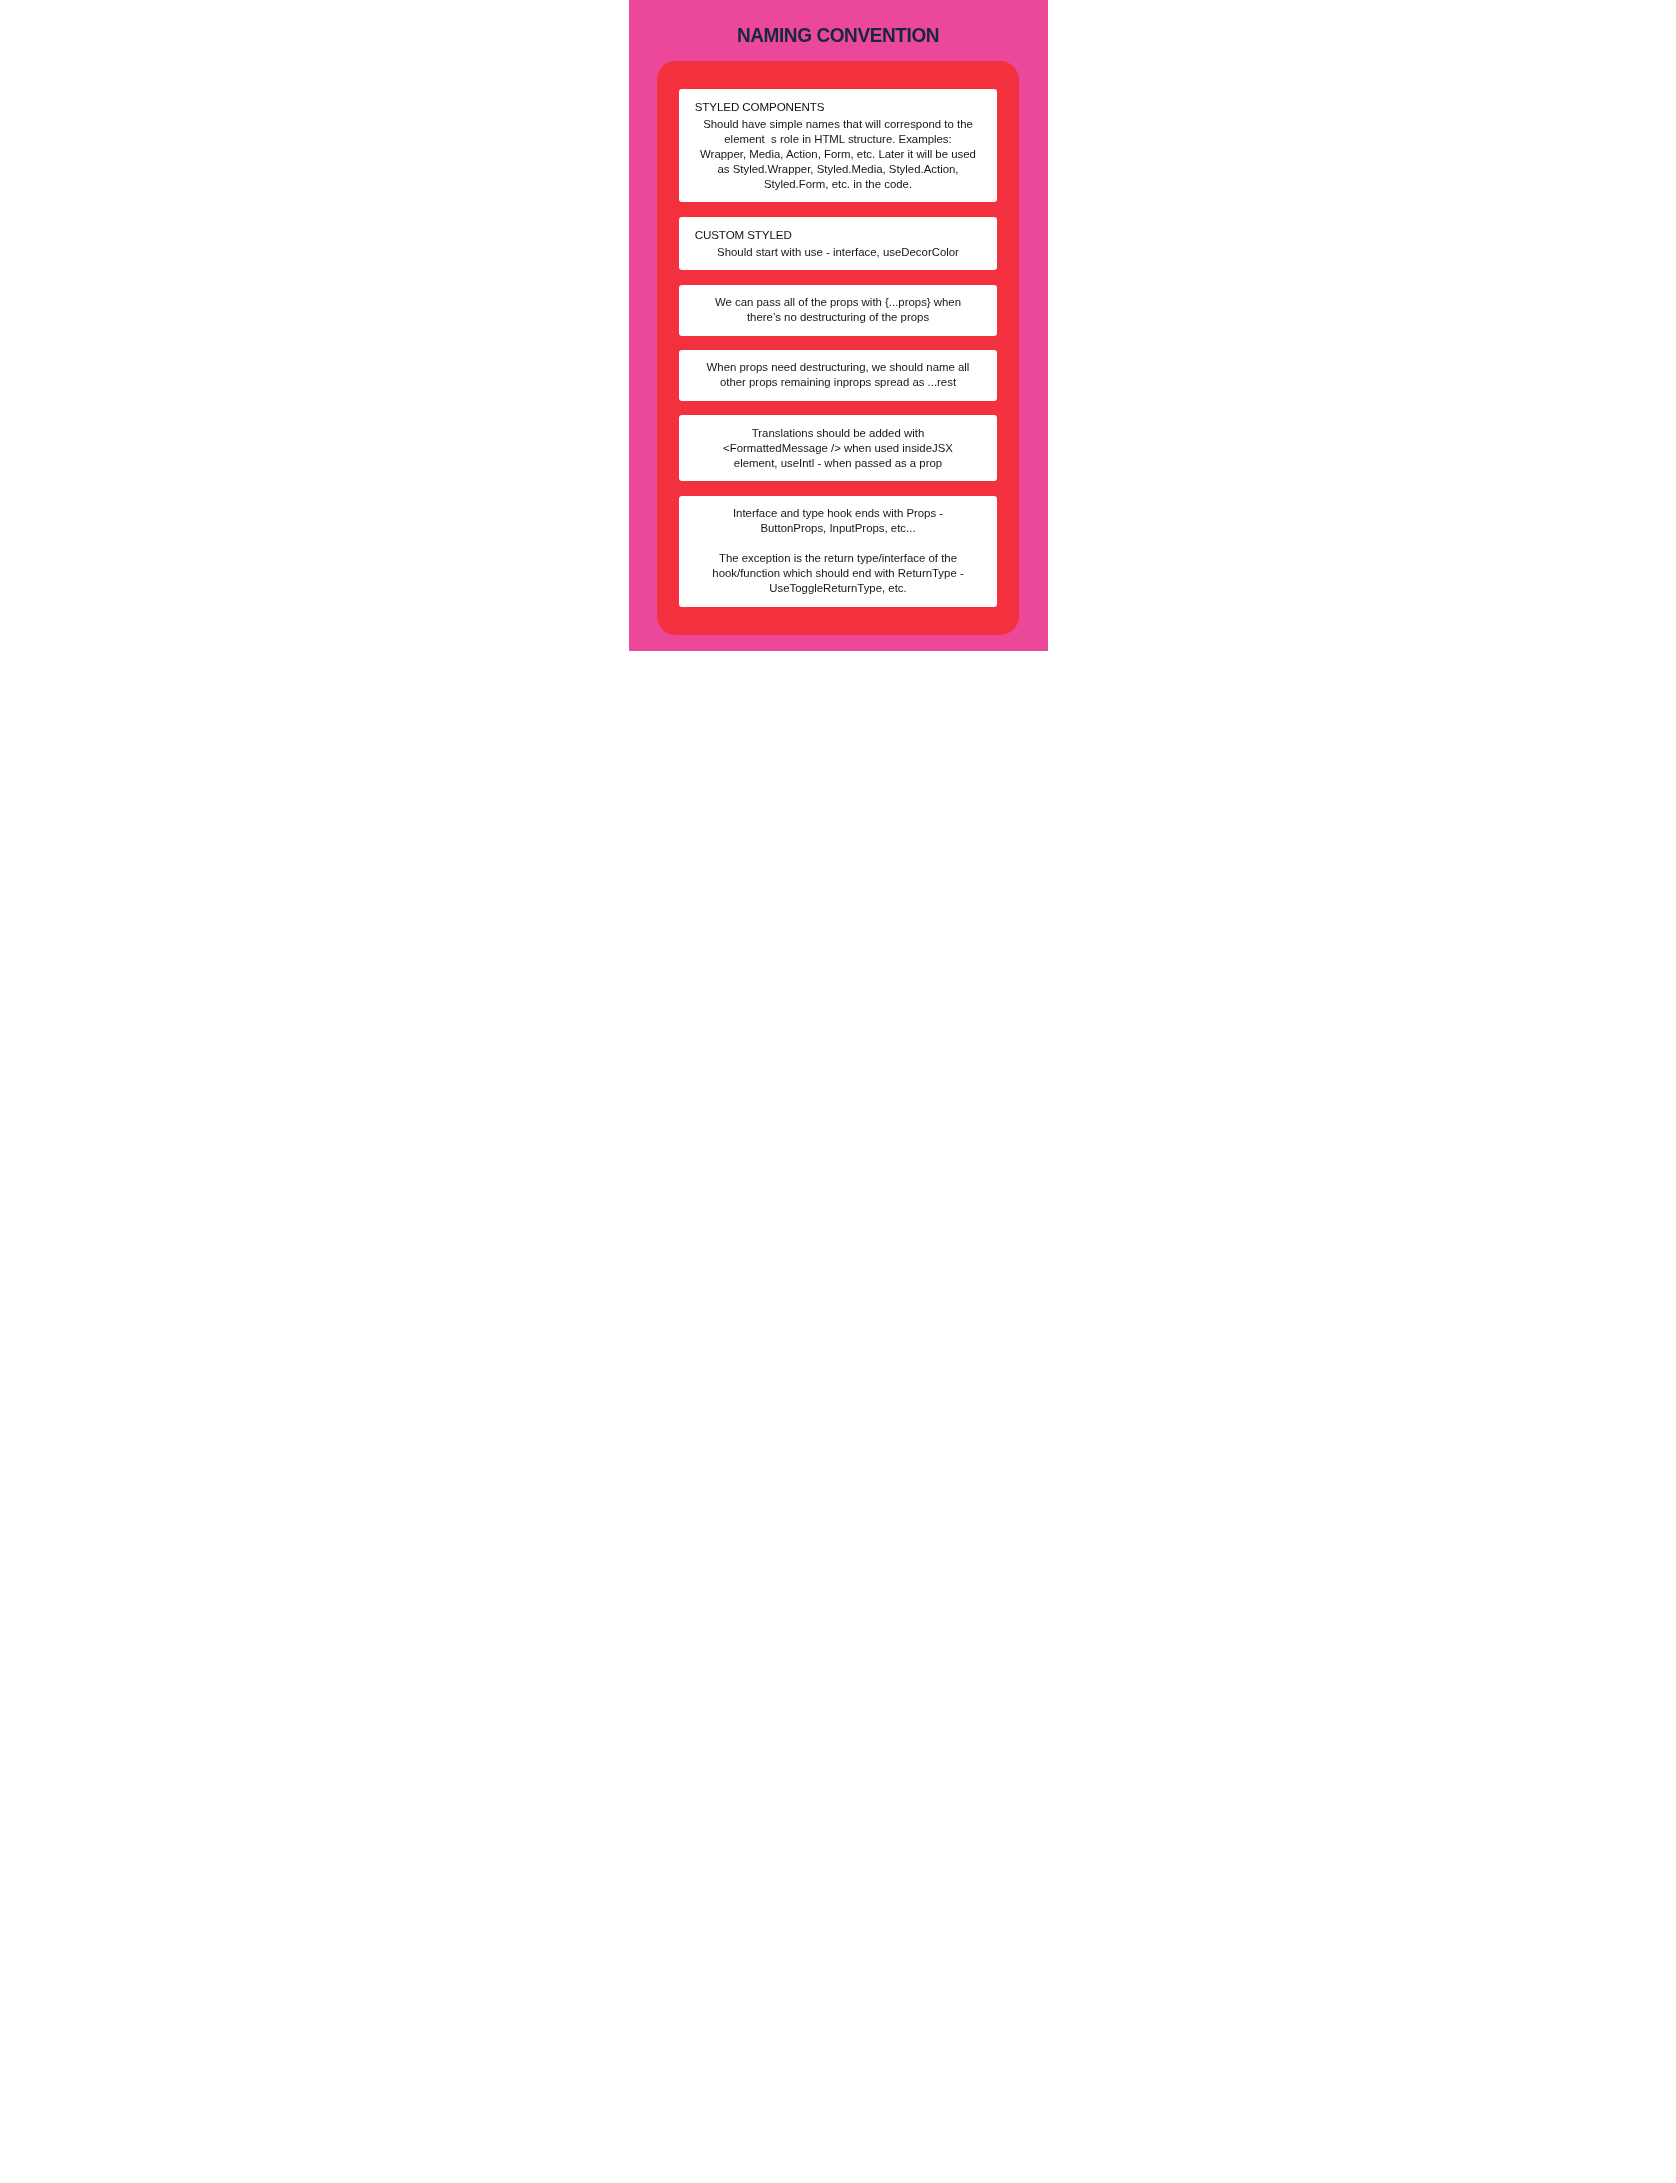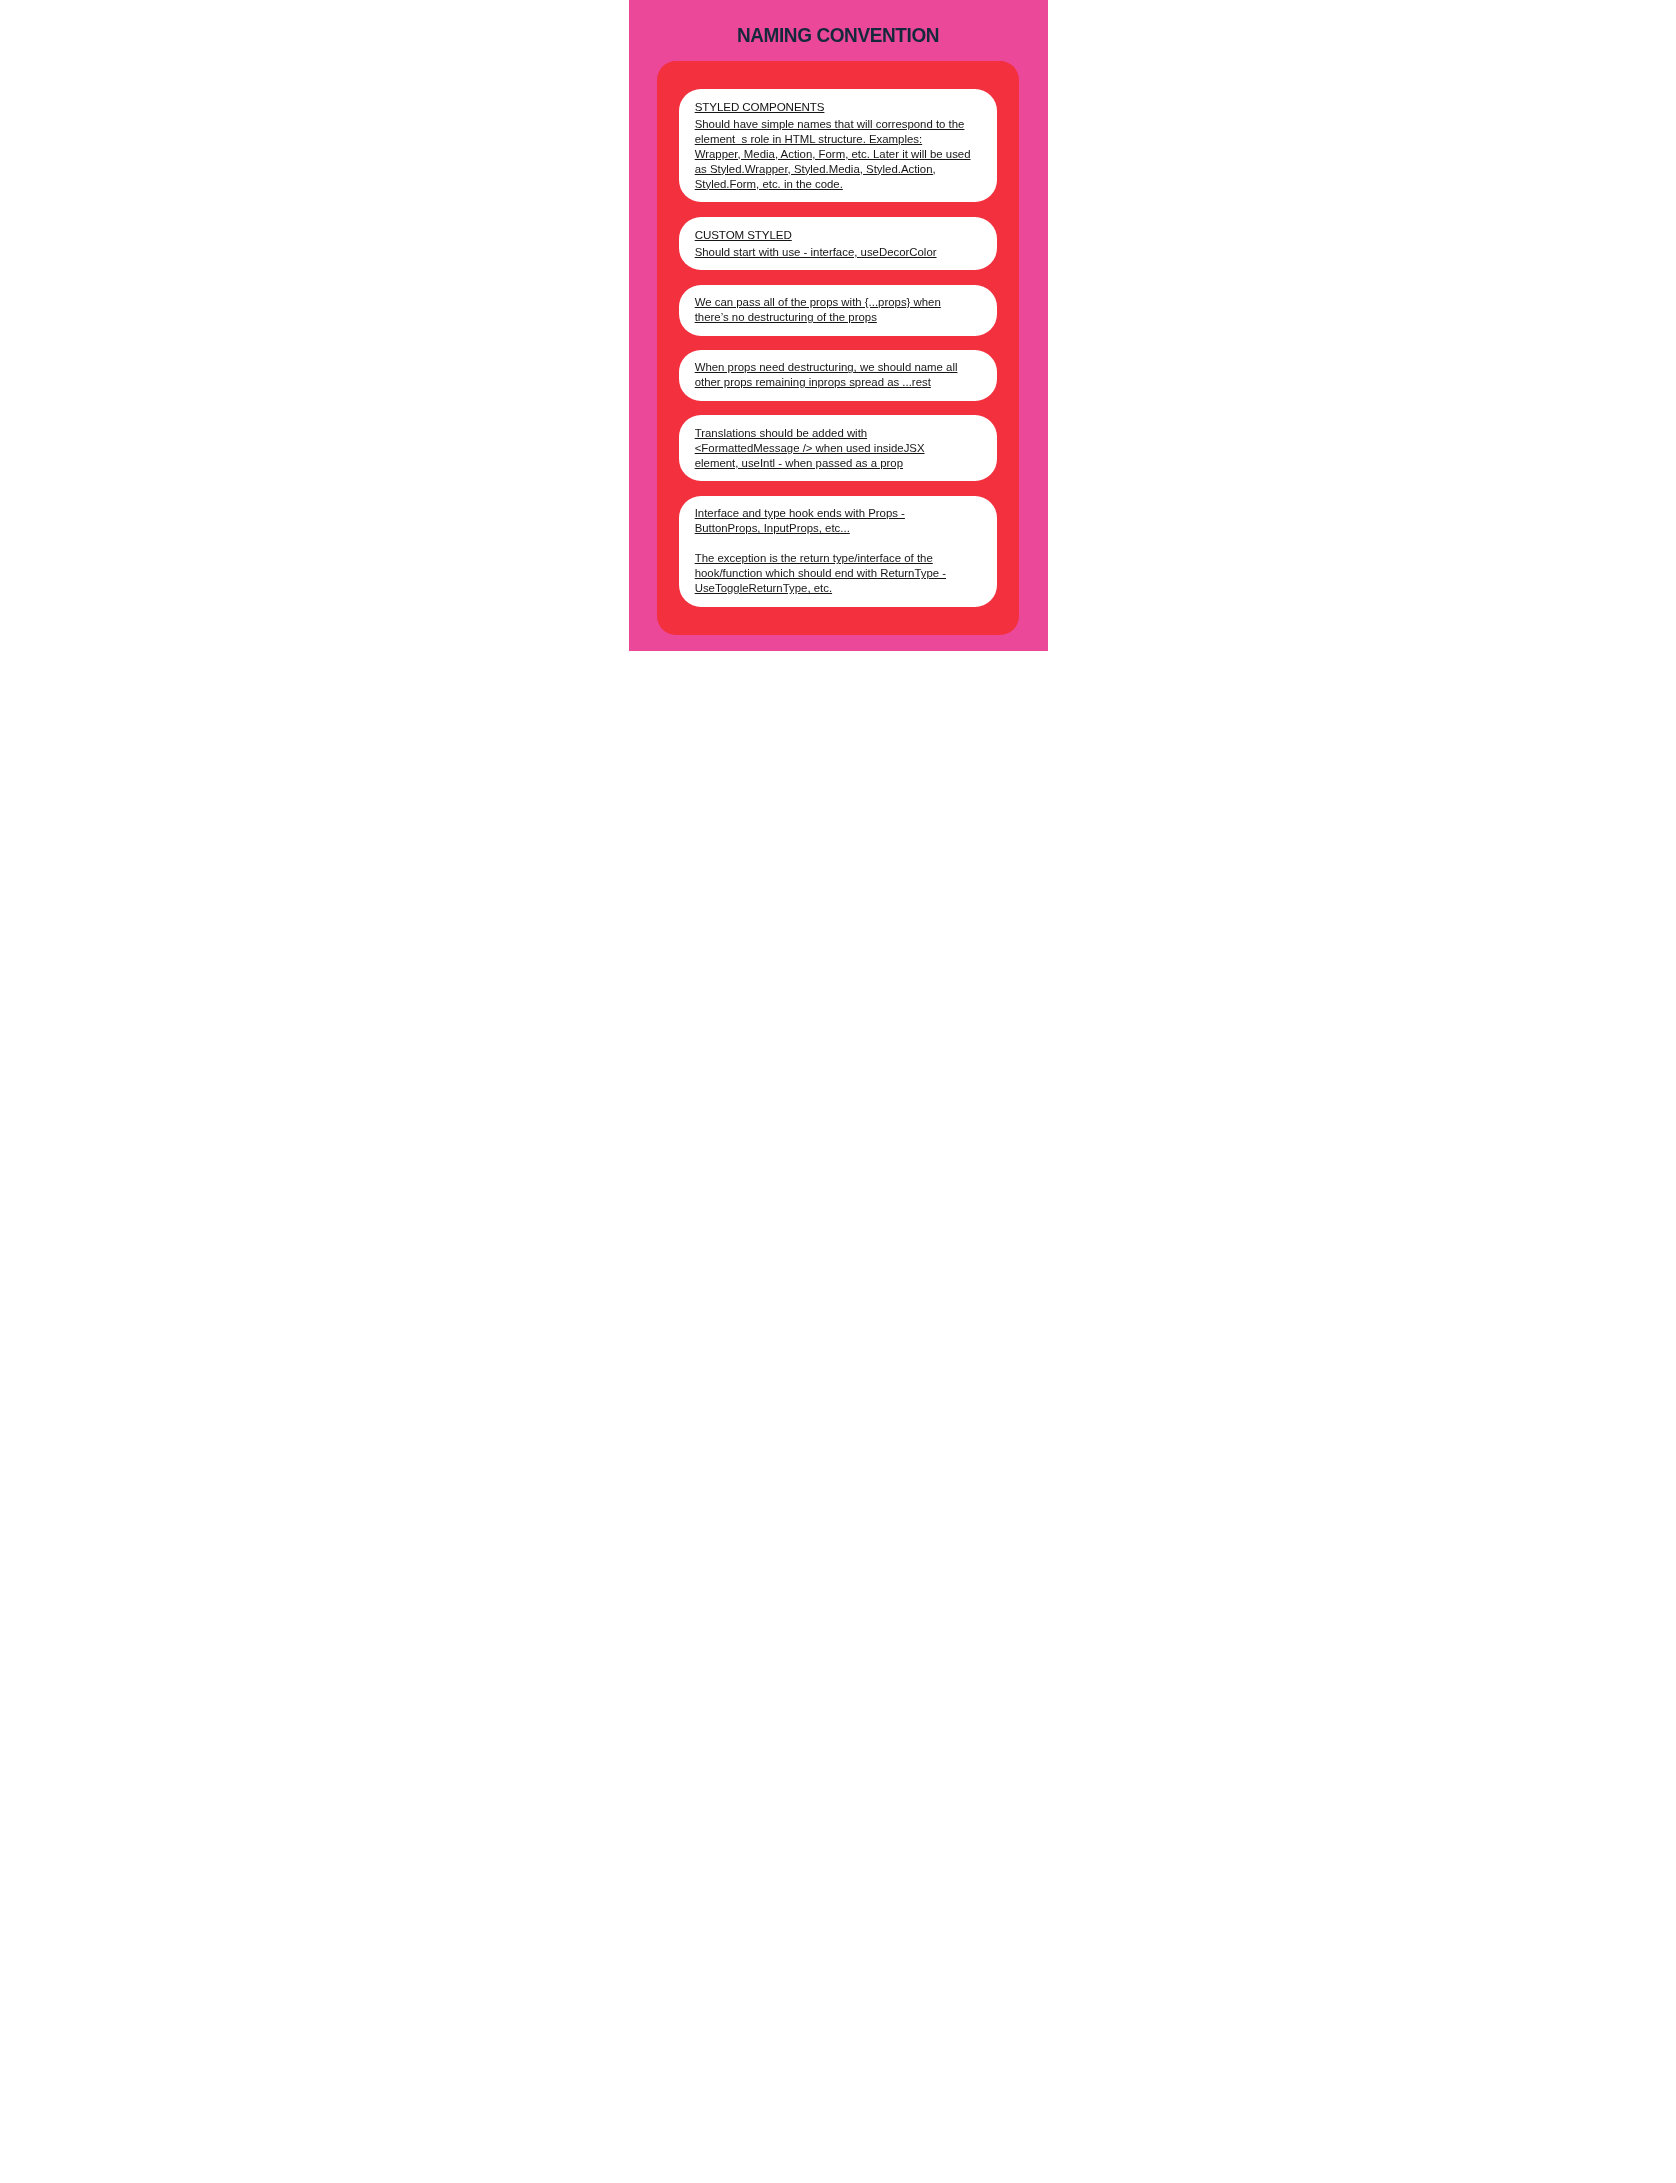--- a/index.html
+++ b/index.html
@@ -32,39 +32,39 @@
     margin: 16.6px auto 0;
     background: var(--red, #F2303E);
     border-radius: 19px;
     padding: 28px 22px;
     display: flex;
     flex-direction: column;
     gap: 14.4px;
   }
   .card {
     background: #ffffff;
-    border-radius: 22px;
+    border-radius: 3px;
     padding: 10.5px 15.7px;
     color: #161616;
     font-size: 11.4px;
     line-height: 15px;
     font-weight: 400;
-    text-decoration: underline;
   }
   .card h2 {
     margin: 0 0 2.6px 0;
     font-size: 11.6px;
     line-height: 15px;
     font-weight: 500;
     letter-spacing: -0.1px;
     color: #111111;
   }
   .card p {
     margin: 0;
     white-space: pre-wrap;
+    text-align: center;
   }
   .card p + p {
     margin-top: 15px;
   }
 </style>
 </head>
 <body>
 
 <div class="page">
 

